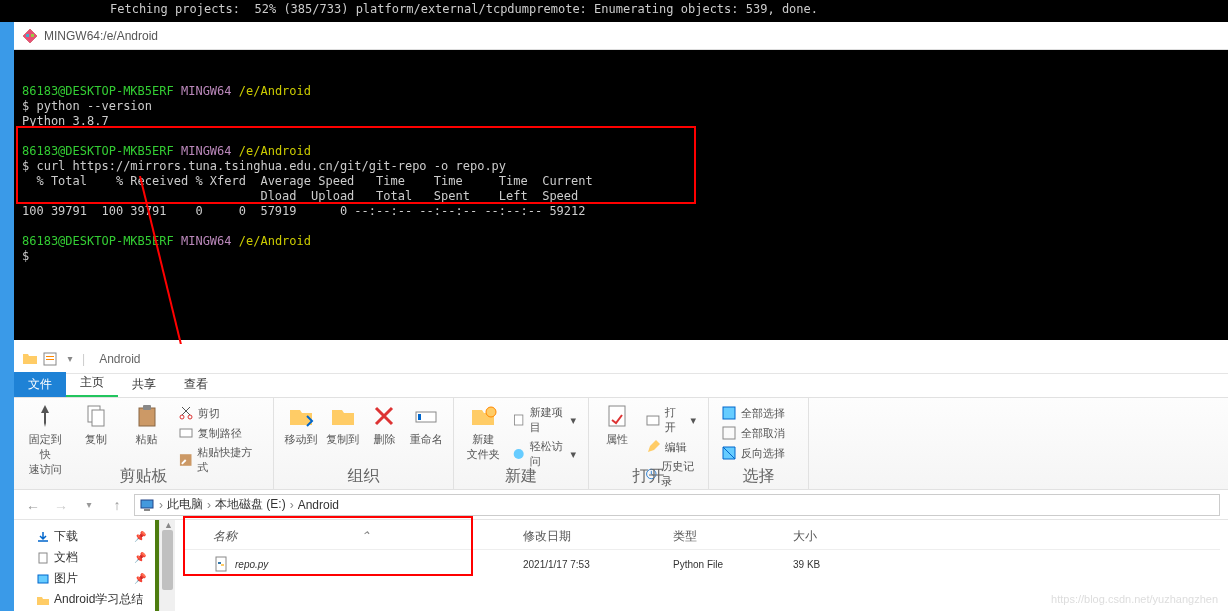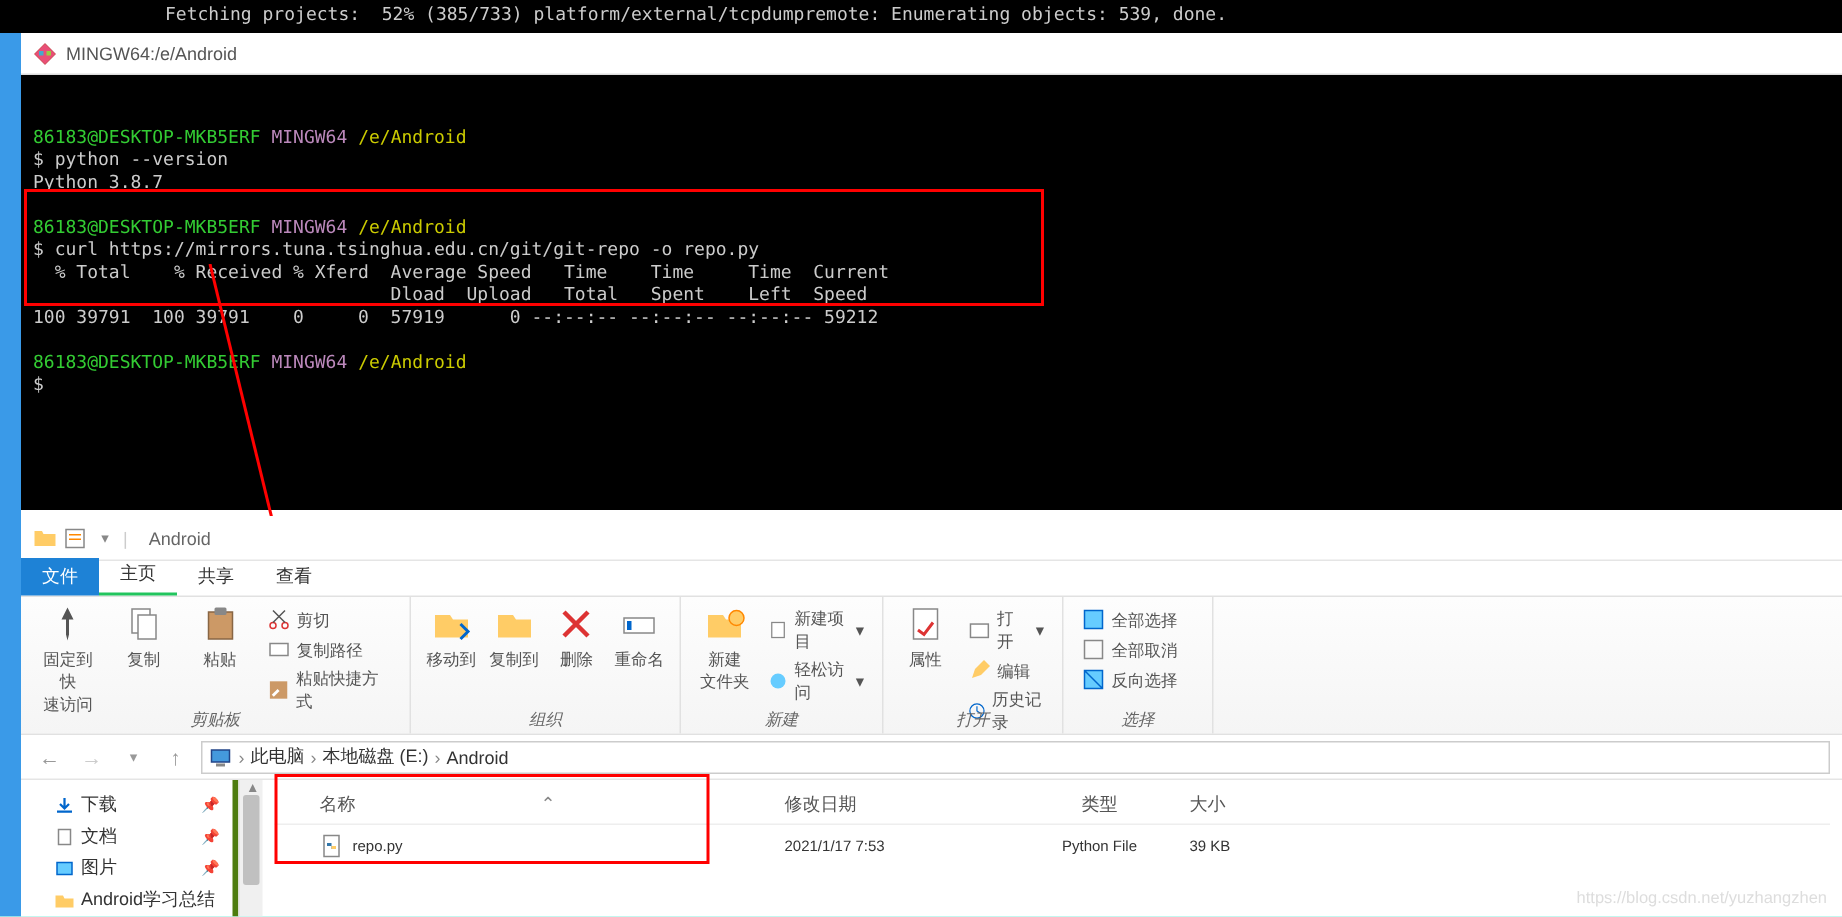--- a/index.html
+++ b/index.html
@@ -29,43 +29,43 @@
 .exp-qa-icon { width: 16px; height: 16px; display: inline-flex; align-items: center; justify-content: center; }
 .exp-folder-name { margin-left: 8px; color: #666; font-size: 12px; }
 
 .ribbon-tabs { height: 24px; display: flex; align-items: flex-end; border-bottom: 1px solid #e1e1e1; background: #fff; }
 .ribbon-tab { padding: 4px 14px; font-size: 12px; color: #333; }
 .ribbon-tab.file { background: #1e82d6; color: #fff; }
 .ribbon-tab.active { border-bottom: 2px solid #22c55e; }
 
 .ribbon-body { height: 92px; background: linear-gradient(#fdfdfd, #f5f5f5); border-bottom: 1px solid #e1e1e1; display: flex; }
 .ribbon-group { border-right: 1px solid #e1e1e1; padding: 4px 10px 2px 10px; display: flex; flex-direction: column; position: relative; }
-.ribbon-group-label { text-align: center; font-size: 11px; color: #666; position: absolute; bottom: 2px; left: 0; right: 0; font-style: italic; }
+.ribbon-group-label { text-align: center; font-size: 16px; color: #666; position: absolute; bottom: 2px; left: 0; right: 0; }
 .ribbon-items { display: flex; gap: 8px; flex: 1; }
 .ribbon-btn-lg { display: flex; flex-direction: column; align-items: center; gap: 2px; width: 44px; font-size: 11px; color: #555; text-align: center; }
 .ribbon-btn-lg .icon-lg { width: 28px; height: 28px; }
 .ribbon-btn-sm { display: flex; align-items: center; gap: 4px; font-size: 11px; color: #555; padding: 1px 2px; }
 .ribbon-stack { display: flex; flex-direction: column; gap: 2px; justify-content: flex-start; padding-top: 2px; }
 .icon-sm { width: 16px; height: 16px; display: inline-block; }
 
 .exp-nav { height: 30px; display: flex; align-items: center; gap: 6px; padding: 0 8px; border-bottom: 1px solid #e5e5e5; }
 .nav-arrow { width: 22px; height: 22px; display: inline-flex; align-items: center; justify-content: center; color: #999; font-size: 14px; }
 .breadcrumb { flex: 1; height: 22px; border: 1px solid #ccc; display: flex; align-items: center; padding: 0 4px; gap: 4px; font-size: 12px; color: #333; }
 .breadcrumb .sep { color: #888; }
 
 .exp-content { display: flex; height: calc(100% - 176px); }
 .exp-tree { width: 145px; border-right: 4px solid #4d7c0f; padding: 6px 4px; overflow: hidden; }
 .tree-item { display: flex; align-items: center; gap: 4px; padding: 2px 4px 2px 18px; font-size: 12px; color: #333; }
 .tree-item .pin { margin-left: auto; color: #999; font-size: 10px; }
 
 .exp-list { flex: 1; padding: 4px 8px; position: relative; }
 .list-header { display: flex; font-size: 12px; color: #555; border-bottom: 1px solid #eee; padding: 4px 0; }
-.col-name { width: 340px; padding-left: 30px; }
+.col-name { width: 340px; padding-left: 30px; font-style: italic; }
 .col-date { width: 150px; }
-.col-type { width: 120px; text-align: center; }
+.col-type { width: 120px; }
 .col-size { width: 80px; }
 .list-row { display: flex; font-size: 10px; color: #333; padding: 6px 0; align-items: center; }
 .list-row .col-name { display: flex; align-items: center; gap: 6px; padding-left: 30px; }
 .scrollbar-track { width: 16px; background: #f0f0f0; border-left: 1px solid #e5e5e5; position: relative; }
 .scrollbar-thumb { position: absolute; top: 10px; left: 2px; right: 2px; height: 60px; background: #c0c0c0; border-radius: 2px; }
 
 .red-arrow { position: absolute; pointer-events: none; }
 .watermark { position: absolute; right: 10px; bottom: 6px; color: #ddd; font-size: 11px; }
 </style>
 </head>

